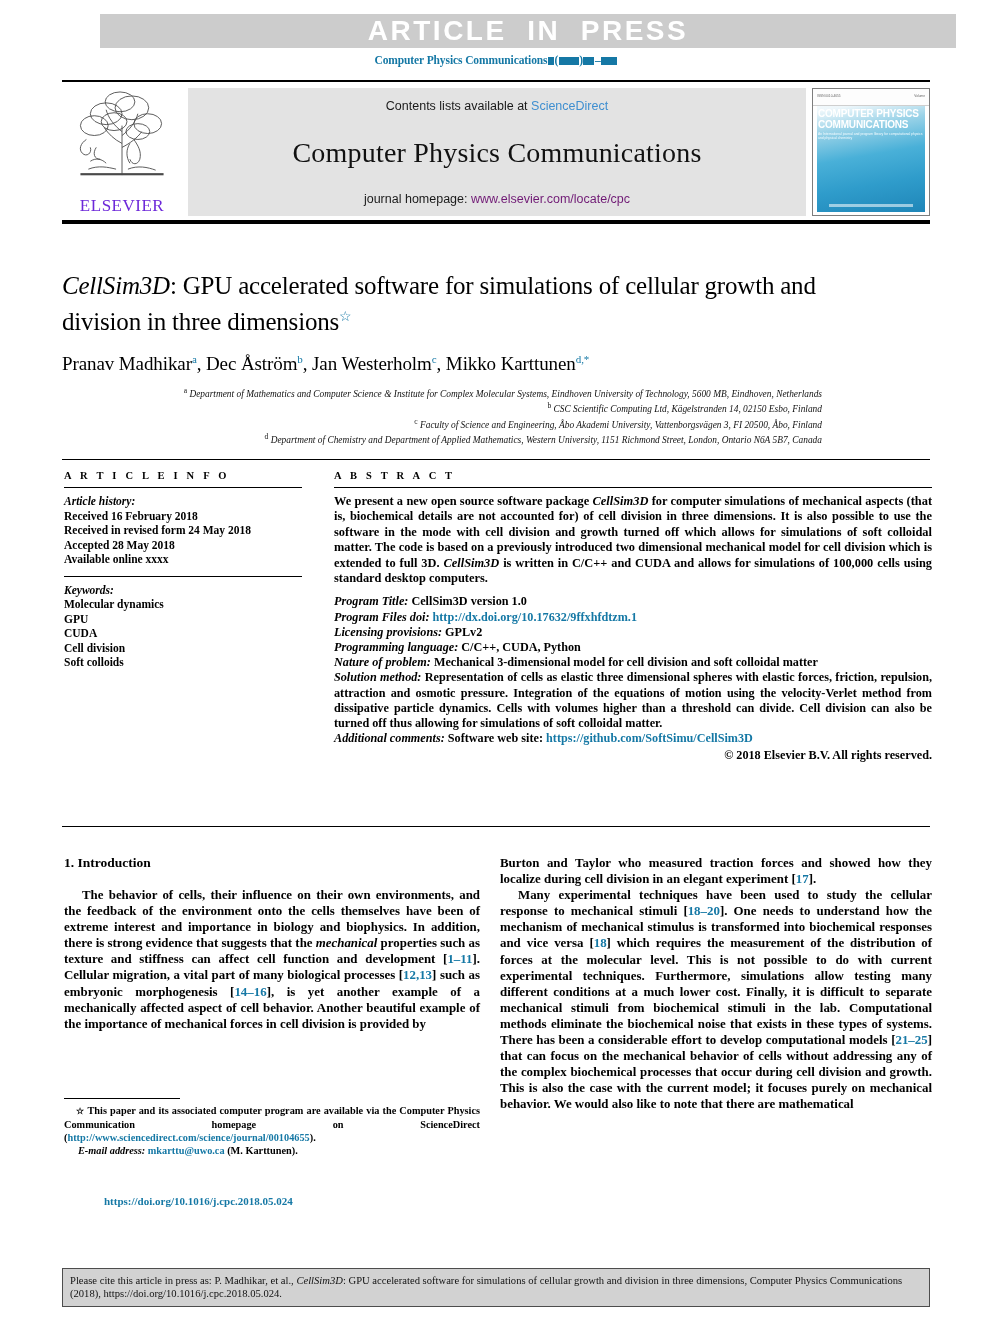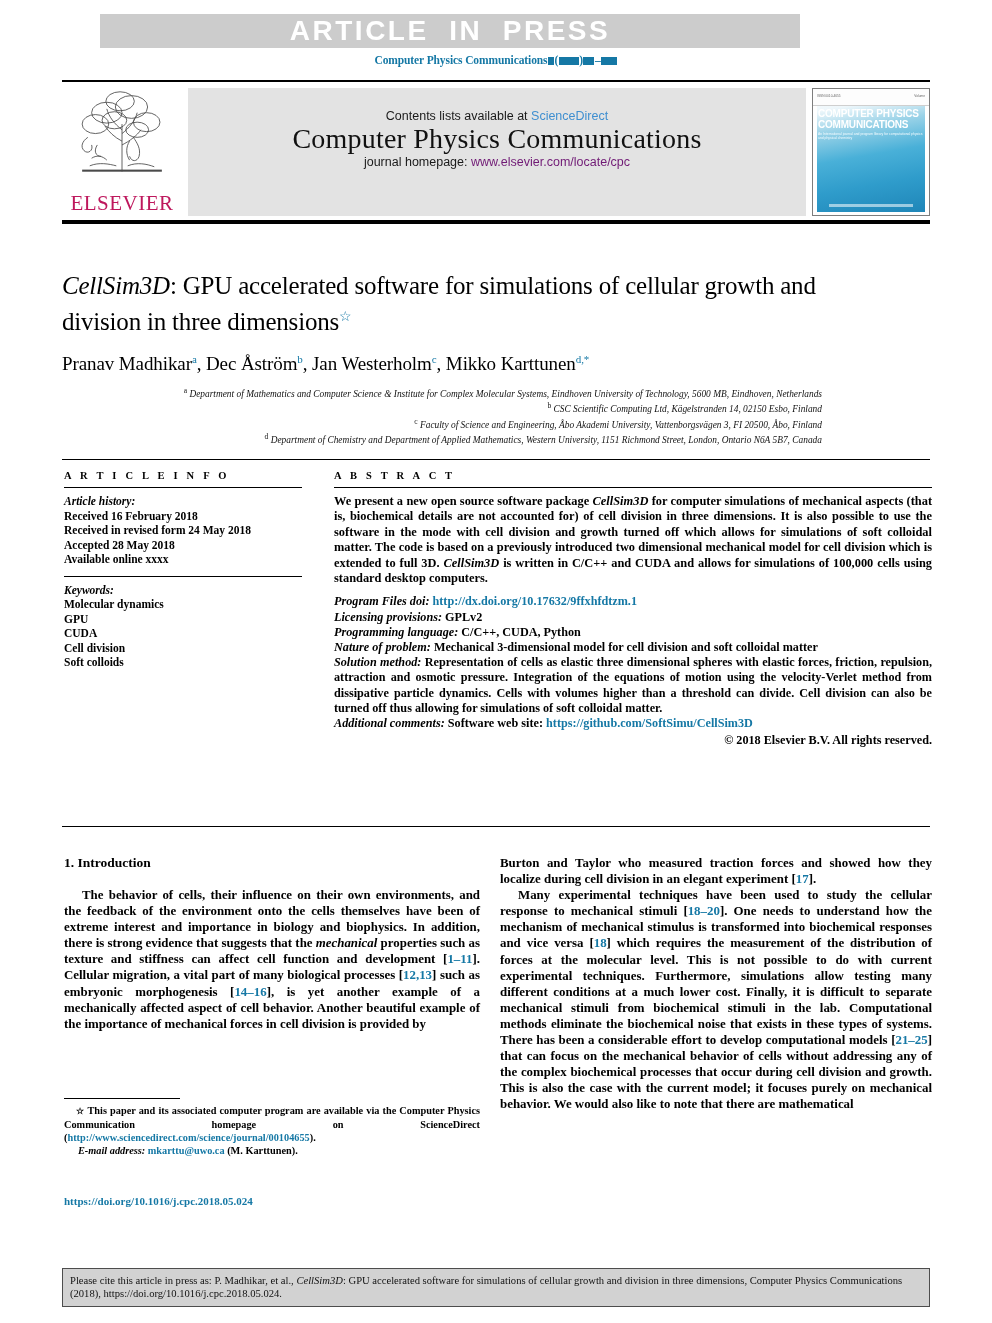--- a/index.html
+++ b/index.html
@@ -14,21 +14,21 @@
     font-family: "Liberation Serif", serif;
     color: #000000;
     overflow: hidden;
   }
 
   
   .press-banner {
     position: absolute;
     left: 100px;
     top: 14px;
-    width: 700px;
+    width: 856px;
     height: 34px;
     background: #cccccc;
     display: flex;
     align-items: center;
     justify-content: center;
   }
   .press-banner-text {
     color: #ffffff;
     font-family: "Liberation Sans", sans-serif;
     font-weight: bold;
@@ -83,34 +83,34 @@
     flex: 0 0 120px;
     display: flex;
     flex-direction: column;
     align-items: center;
     justify-content: flex-end;
     padding-bottom: 2px;
   }
   .elsevier-tree { display: block; }
   .elsevier-word {
     font-family: "Liberation Serif", serif;
-    font-size: 21px;
-    color: #be185d;
+    font-size: 17px;
+    color: #6d28d9;
     letter-spacing: 0.5px;
     line-height: 1;
     margin-top: 12px;
   }
   .masthead-center {
     flex: 1 1 auto;
     background: #e3e3e3;
     display: flex;
     flex-direction: column;
     align-items: center;
-    justify-content: flex-start;
-    padding: 21px 0 10px 0;
+    justify-content: space-between;
+    padding: 11px 0 10px 0;
     margin: 0 6px;
   }
   .contents-line {
     font-family: "Liberation Sans", sans-serif;
     font-size: 12.5px;
     color: #1a1a1a;
   }
   .sd-link { color: #3f8fd0; }
   .journal-title-big {
     font-family: "Liberation Serif", serif;
@@ -367,21 +367,21 @@
   .doi-block {
     position: absolute;
     left: 64px;
     top: 1194px;
     width: 416px;
     font-family: "Liberation Serif", serif;
     font-size: 11px;
     line-height: 14px;
     font-weight: bold;
   }
-  .doi-block .lnk { color: #1578a5; }
+  .doi-block .lnk { color: #1578a5; margin-left: 40px; }
 
   
   .cite-box {
     position: absolute;
     left: 62px;
     top: 1268px;
     width: 868px;
     background: #d2d2d2;
     border: 1px solid #4d4d4d;
     box-sizing: border-box;
@@ -496,20 +496,21 @@
 </div>
 
 <div class="abstract-col">
   <div class="sec-head">A B S T R A C T</div>
   <div class="hr-thin"></div>
 
   <div class="abstract-body"><span>We present a new open source software package </span><span class="ital">CellSim3D</span><span> for computer simulations of mechanical aspects (that is, biochemical details are not accounted for) of cell division in three dimensions. It is also possible to use the software in the mode with cell division and growth turned off which allows for simulations of soft colloidal matter. The code is based on a previously introduced two dimensional mechanical model for cell division which is extended to full 3D. </span><span class="ital">CellSim3D</span><span> is written in C/C++ and CUDA and allows for simulations of 100,000 cells using standard desktop computers.</span></div>
 
   <div class="prog-summary">
 
+    <div><span class="lbl">Program Title:</span><span> CellSim3D version 1.0</span></div>
 
     <div><span class="lbl">Program Files doi:</span><span> </span><span class="lnk">http://dx.doi.org/10.17632/9ffxhfdtzm.1</span></div>
 
     <div><span class="lbl">Licensing provisions:</span><span> GPLv2</span></div>
 
     <div><span class="lbl">Programming language:</span><span> C/C++, CUDA, Python</span></div>
 
     <div><span class="lbl">Nature of problem:</span><span> Mechanical 3-dimensional model for cell division and soft colloidal matter</span></div>
 
     <div class="prog-block"><span class="lbl">Solution method:</span><span> Representation of cells as elastic three dimensional spheres with elastic forces, friction, repulsion, attraction and osmotic pressure. Integration of the equations of motion using the velocity-Verlet method from dissipative particle dynamics. Cells with volumes higher than a threshold can divide. Cell division can also be turned off thus allowing for simulations of soft colloidal matter.</span></div>

